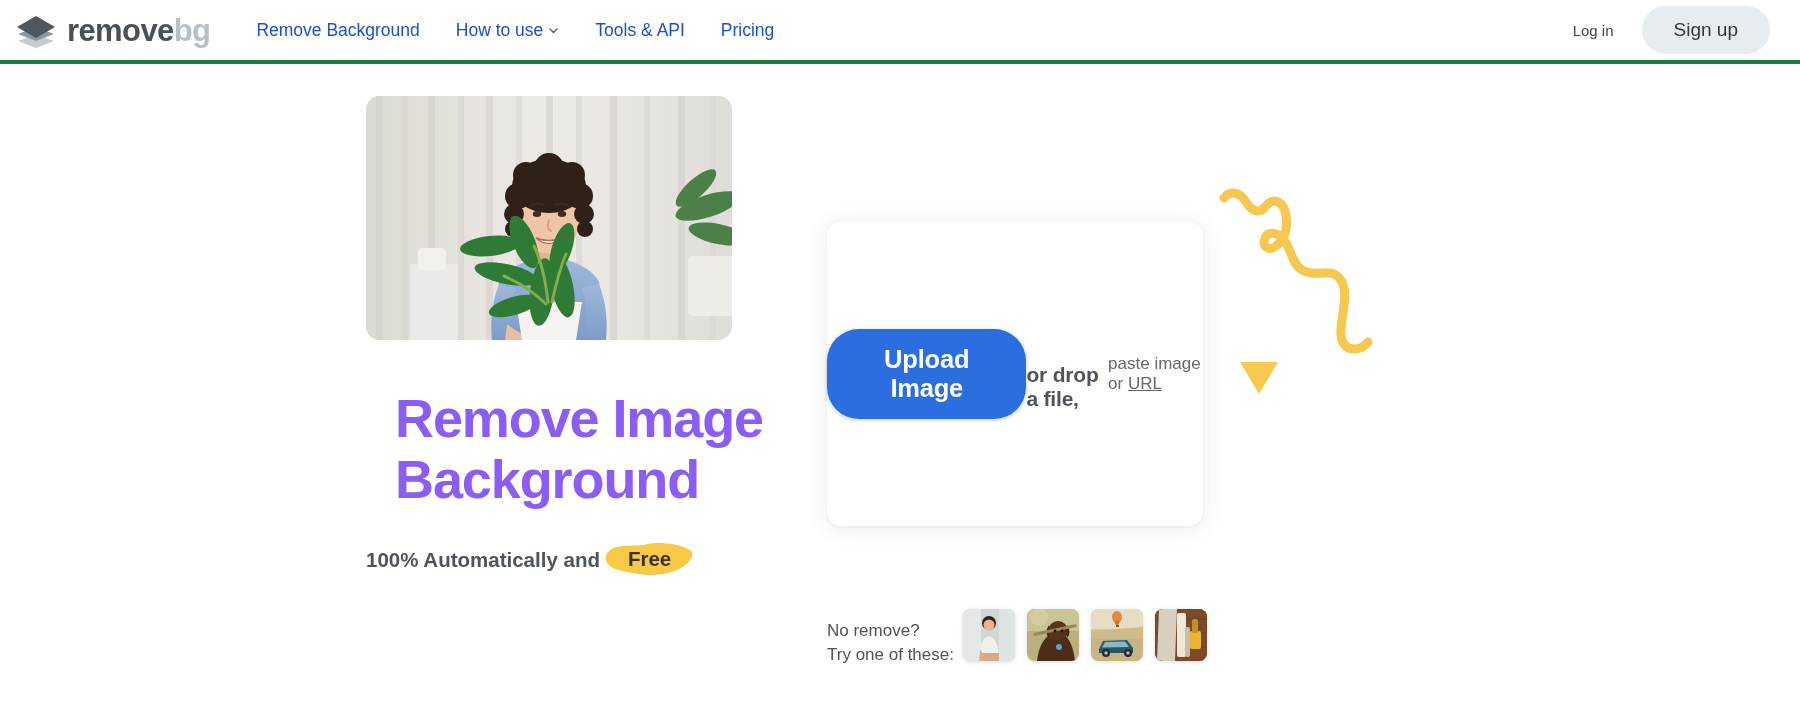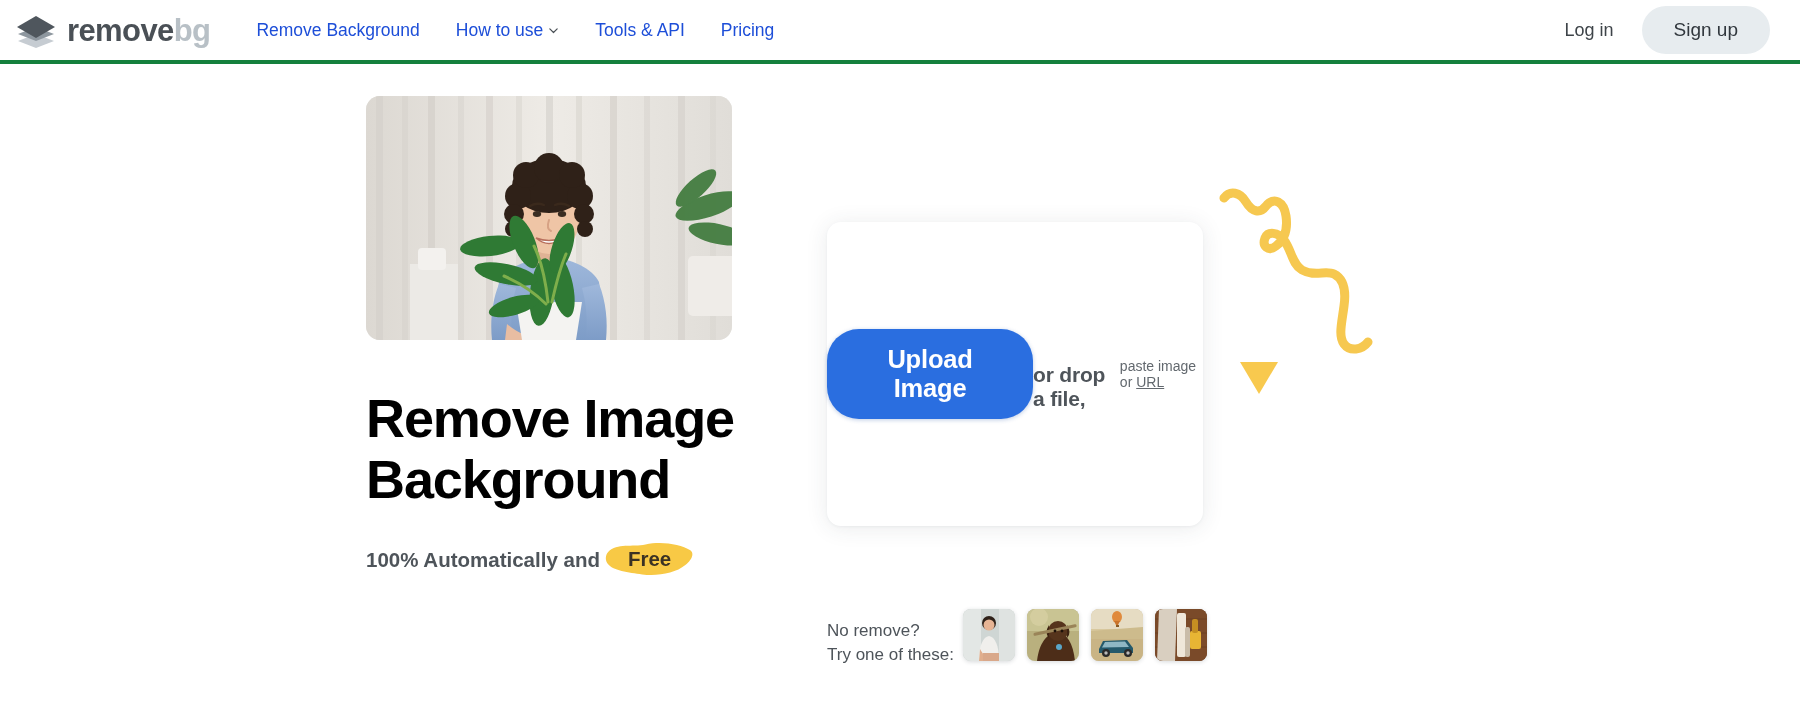--- a/index.html
+++ b/index.html
@@ -40,21 +40,21 @@
     padding:0 18px; white-space:nowrap;
     display:flex; align-items:center; gap:5px;
   }
   .chev{ display:inline-block; width:11px; height:11px; }
 
   .header-right{
     margin-left:auto; display:flex; align-items:center;
     gap:6px; margin-right:30px;
   }
   .login-link{
-    color:#3e4449; font-size:18px; text-decoration:none;
+    color:#3e4449; font-size:15px; text-decoration:none;
     padding:10px 22px;
   }
   .signup-btn{
     background:#e7ecef; color:#31373d;
     font-size:19px; font-family:inherit;
     border:none; border-radius:30px;
     padding:13px 32px; cursor:pointer;
   }
 
   
@@ -69,21 +69,22 @@
     overflow:hidden;
     position:relative;
     background:#e8e6e3;
   }
   .hero-photo svg{ display:block; width:100%; height:100%; }
 
   .hero-title{
     margin-top:48px;
     font-size:54px; line-height:1.13;
     font-weight:700; letter-spacing:-1.1px;
-    color:#000000;
+    color:#8b5cf6;
+    margin-left:29px;
   }
 
   .hero-sub{
     margin-top:34px;
     font-size:20.5px; font-weight:700; color:#4e545a;
     display:flex; align-items:center; gap:4px;
     white-space:nowrap;
   }
   .free-badge{
     position:relative;
@@ -113,21 +114,21 @@
     letter-spacing:-0.2px;
     box-shadow:0 1px 4px rgba(24,74,160,.28);
   }
   .drop-text{
     margin-top:26px;
     font-size:21px; font-weight:700; color:#4e545a;
     letter-spacing:-0.2px;
   }
   .paste-text{
     margin-top:0;
-    font-size:14px; color:#62686e;
+    font-size:17px; color:#62686e;
   }
   .paste-text a{ color:#62686e; text-decoration:underline; }
 
   
   .samples{
     position:absolute; left:827px; top:545px;
     display:flex; align-items:flex-start; gap:0;
   }
   .samples-label{
     font-size:17px; color:#4e545a; line-height:1.42;

